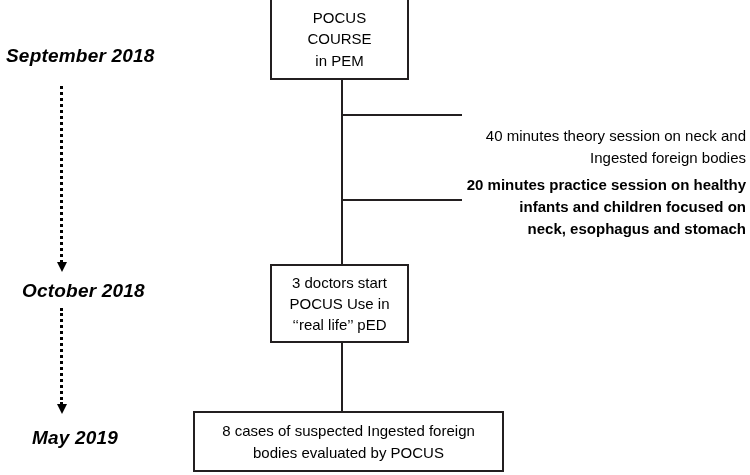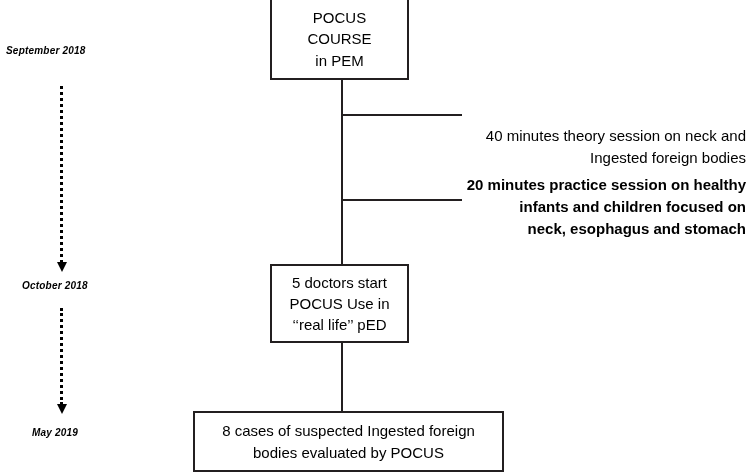--- a/index.html
+++ b/index.html
@@ -15,21 +15,21 @@
     overflow: hidden;
     font-family: "Liberation Sans", sans-serif;
     color: #000000;
   }
 
   
   .timeline-label {
     position: absolute;
     font-style: italic;
     font-weight: bold;
-    font-size: 10px;
+    font-size: 19px;
     letter-spacing: 0.2px;
     white-space: nowrap;
     color: #000000;
   }
   #label-sep  { left: 6px;  top: 45px; }
   #label-oct  { left: 22px; top: 280px; }
   #label-may  { left: 32px; top: 427px; }
 
   .dashed-arrow {
     position: absolute;
@@ -139,21 +139,21 @@
   <div class="flow-box" id="box-course">
     <span class="box-text">
       <span>POCUS</span><br>
       <span>COURSE</span><br>
       <span>in PEM</span>
     </span>
   </div>
 
   <div class="flow-box" id="box-doctors">
     <span class="box-text">
-      <span>5 doctors start</span><br>
+      <span>3 doctors start</span><br>
       <span>POCUS Use in</span><br>
       <span>‘‘real life’’ pED</span>
     </span>
   </div>
 
   <div class="flow-box" id="box-cases">
     <span class="box-text">
       <span>8 cases of suspected Ingested foreign</span><br>
       <span>bodies evaluated by POCUS</span>
     </span>

